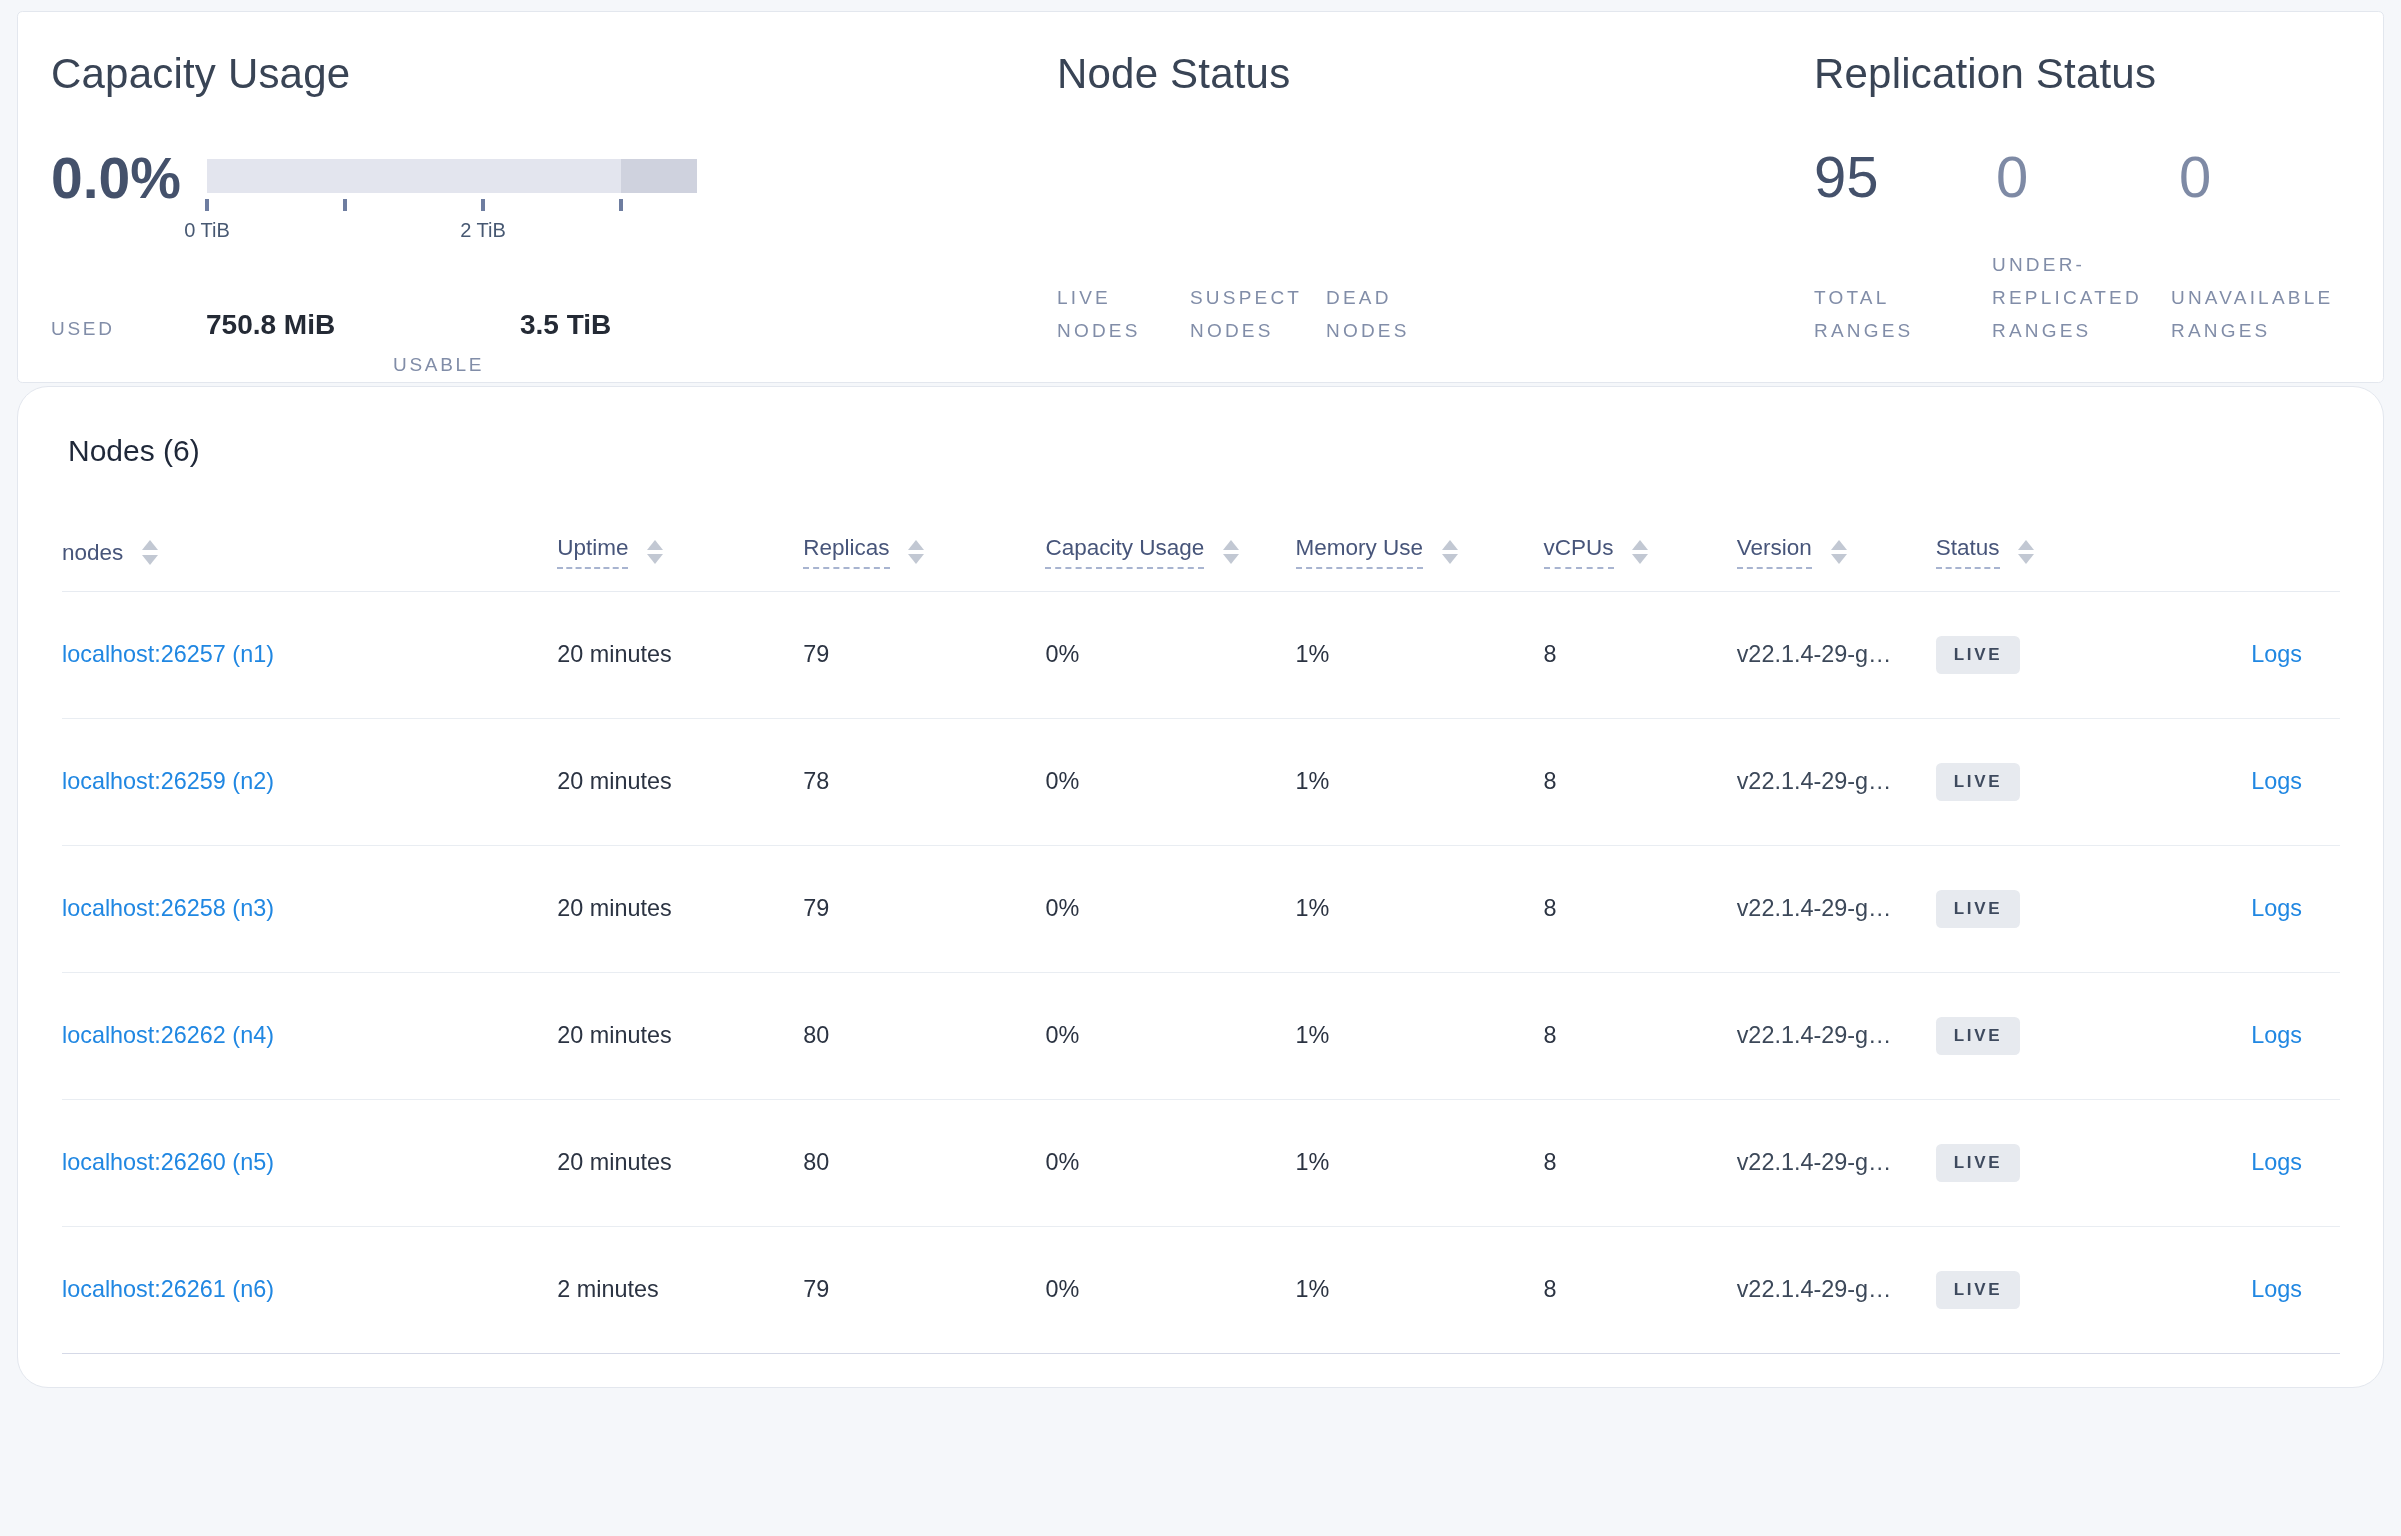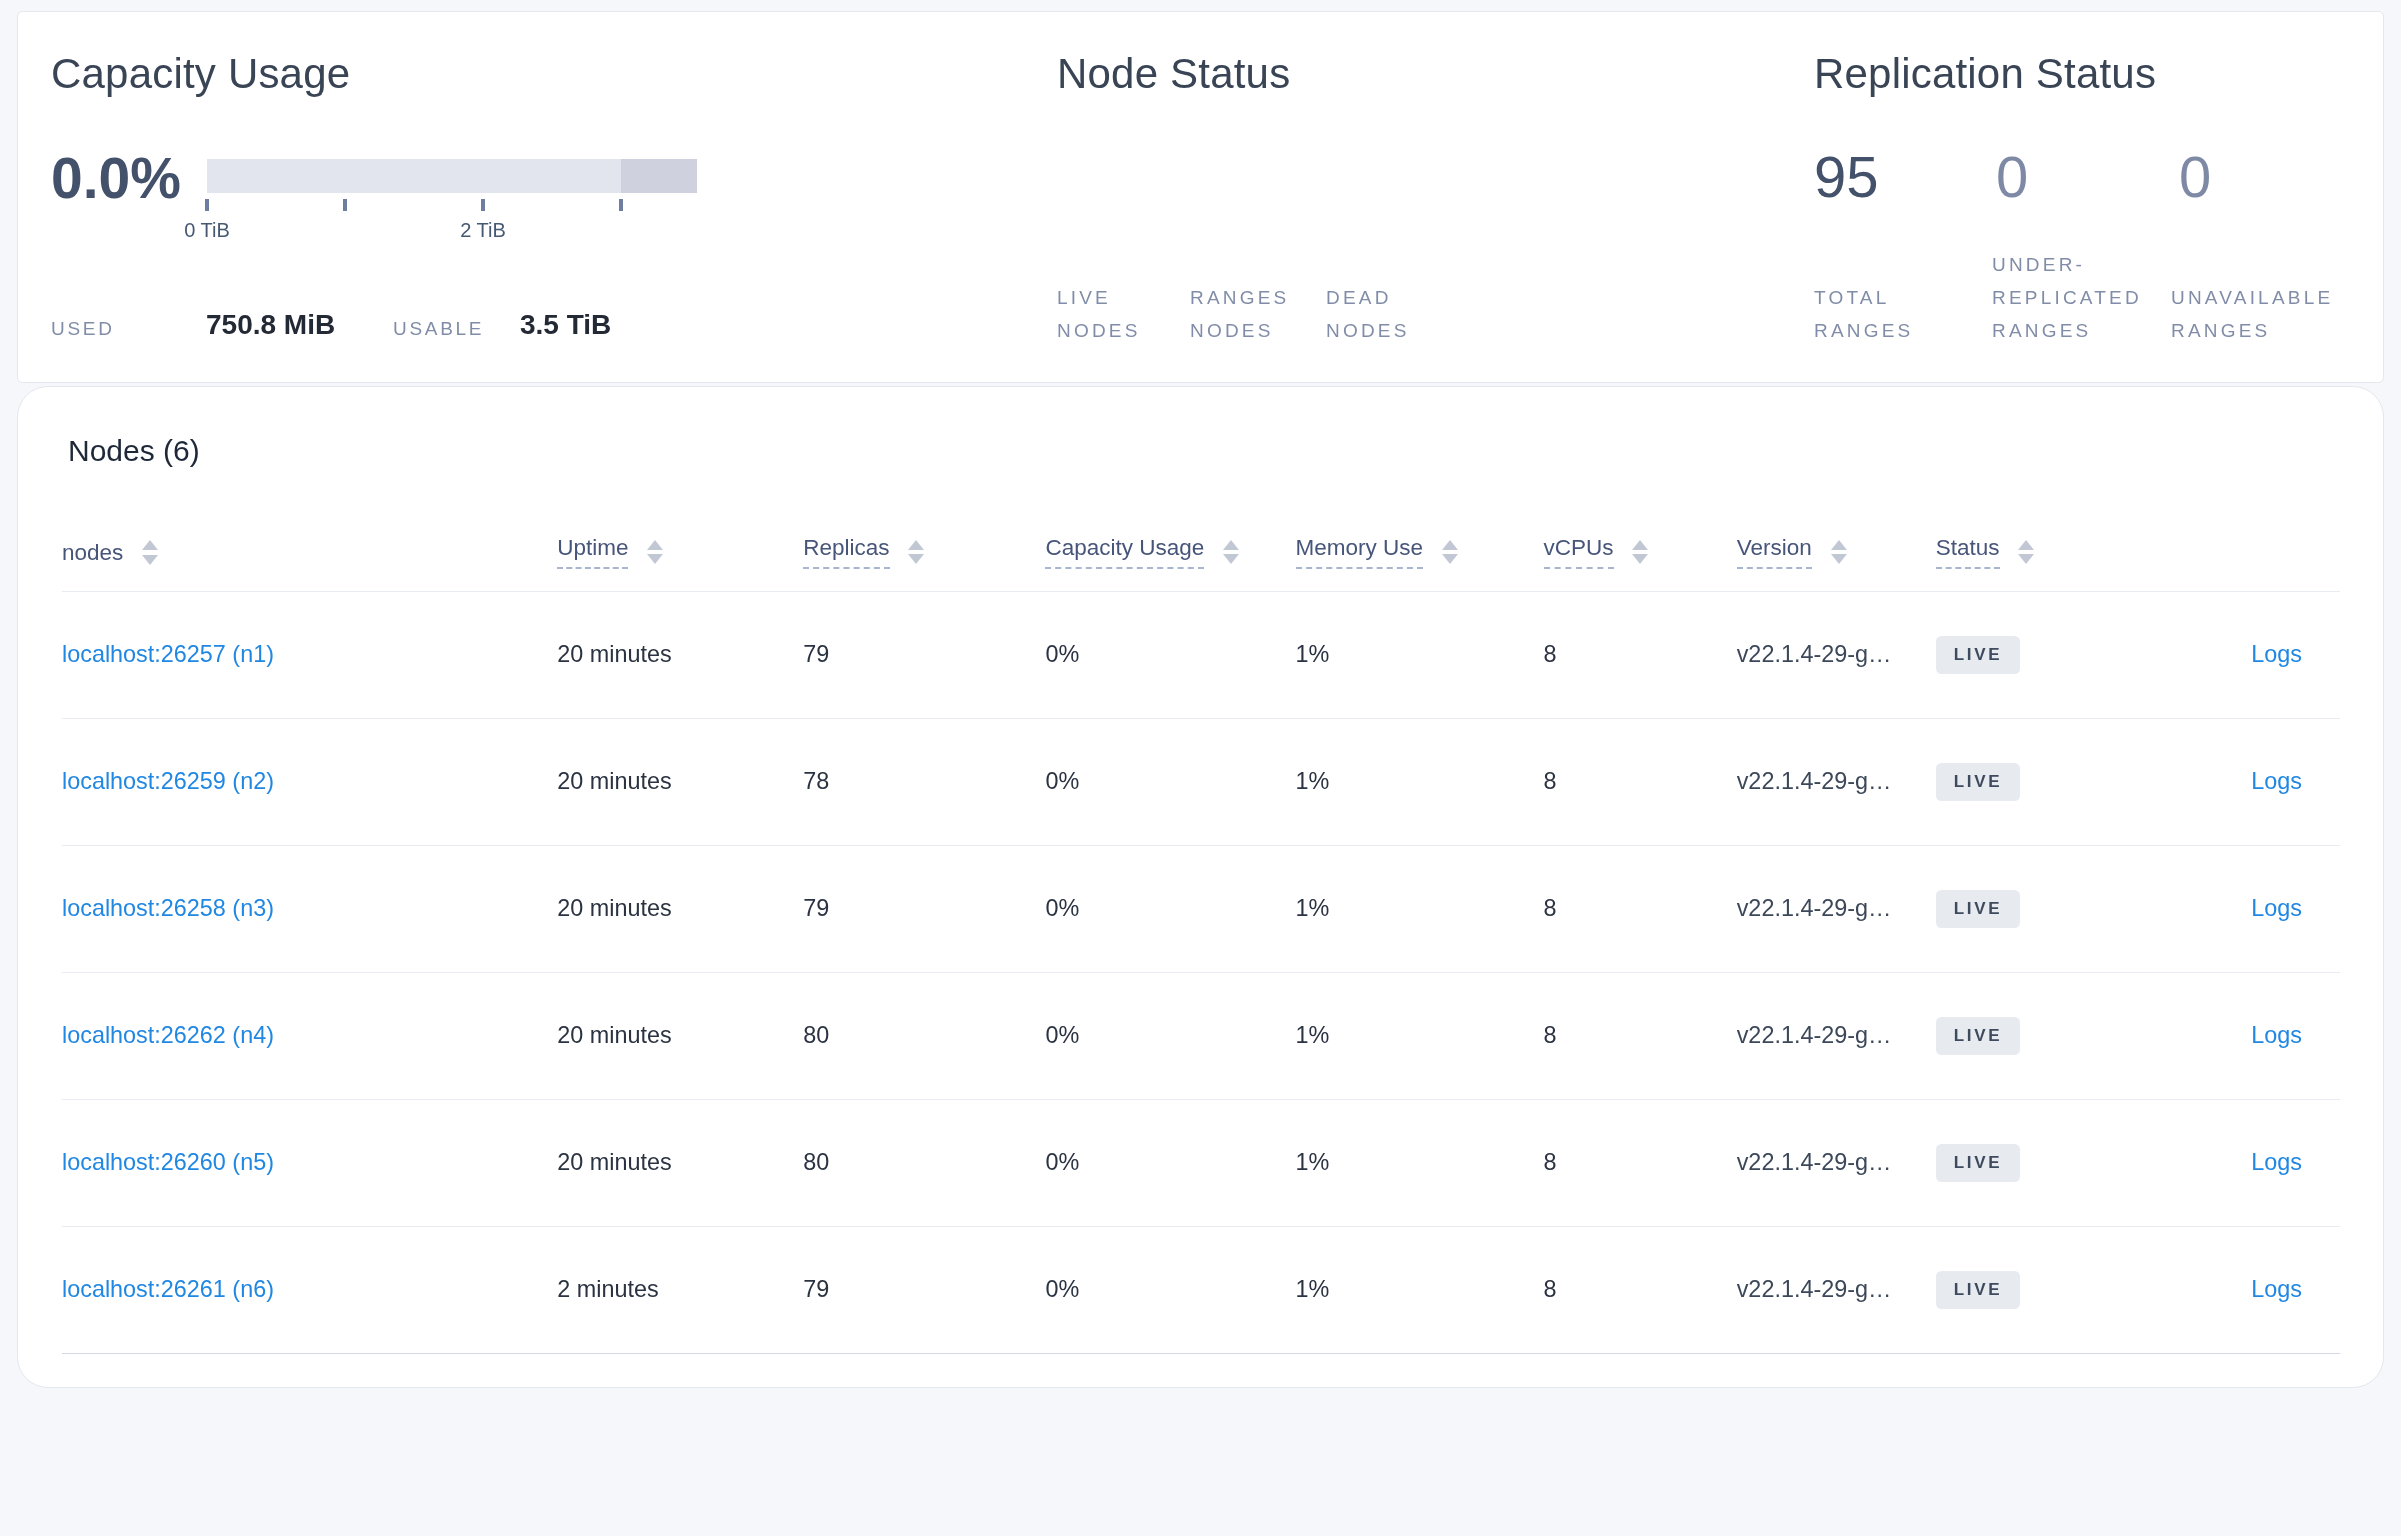--- a/index.html
+++ b/index.html
@@ -59,21 +59,21 @@
   .kv-label {
     position:absolute; top:9px;
     font-size:19px; letter-spacing:2.7px; color:#818da8; white-space:nowrap;
   }
   .kv-value {
     position:absolute; top:0;
     font-size:28px; font-weight:700; color:#242a35; white-space:nowrap;
   }
   .used-row .lab-used   { left:0; }
   .used-row .val-used   { left:155px; }
-  .used-row .lab-usable { left:342px; }
+  .used-row .lab-usable { left:342px;margin-top:36px; }
   .used-row .val-usable { left:469px; }
 
   .stat-values { position:absolute; left:0; top:135px; white-space:nowrap; }
   .stat-value {
     display:inline-block; vertical-align:top;
     font-size:58px; line-height:59px; font-weight:400; color:#7e8aa5;
   }
   .stat-value.primary { color:#44516b; }
   .nodes-blk .stat-value:nth-child(1) { width:133px; }
   .nodes-blk .stat-value:nth-child(2) { width:136px; }
@@ -206,21 +206,21 @@
       </div>
     </div>
 
     <div class="sum-block nodes-blk">
       <h3>Node Status</h3>
       <div class="stat-labels">
         <div class="stat-col">
             <div class="stat-label">LIVE NODES</div>
           </div>
         <div class="stat-col">
-            <div class="stat-label">RANGES NODES</div>
+            <div class="stat-label">SUSPECT NODES</div>
           </div>
         <div class="stat-col">
             <div class="stat-label">DEAD NODES</div>
           </div>
       </div>
     </div>
 
     <div class="sum-block repl-blk">
       <h3>Replication Status</h3>
       <div class="stat-values">

